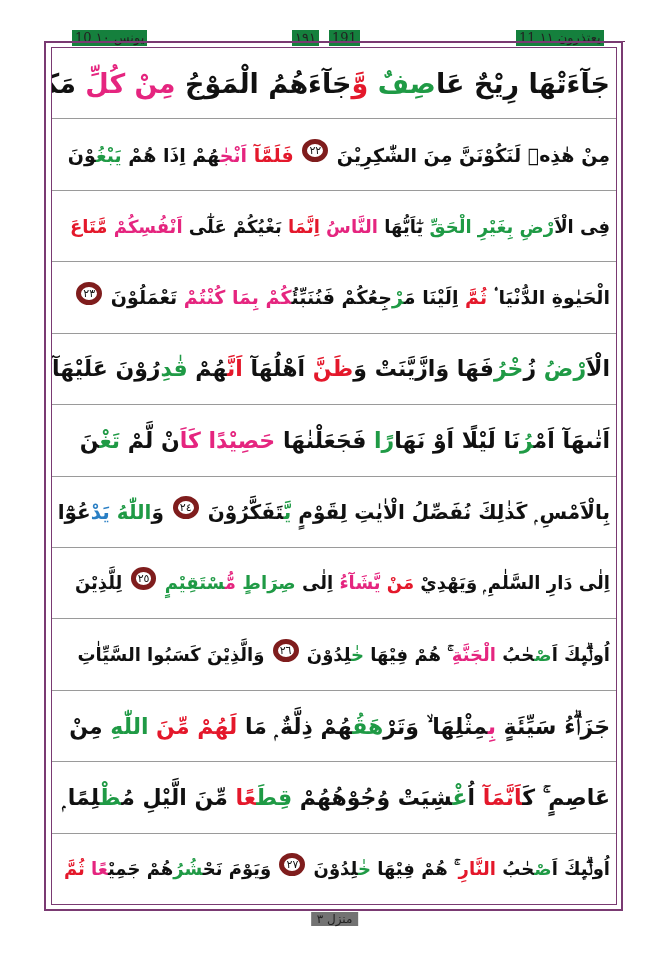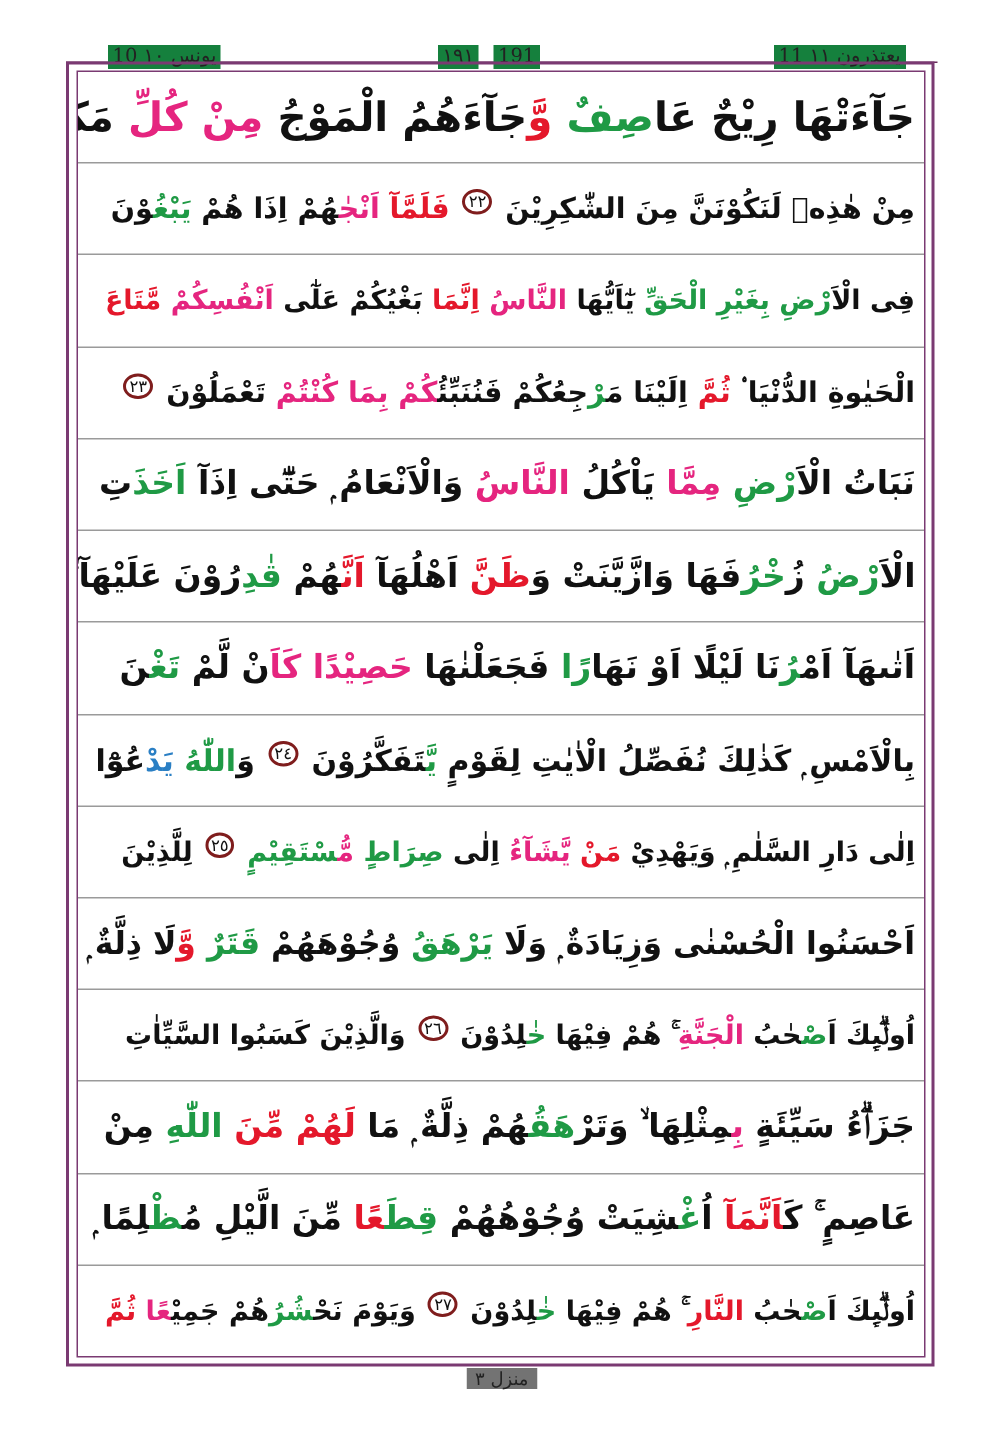--- a/index.html
+++ b/index.html
@@ -77,21 +77,21 @@
     .line:last-child { border-bottom: none; }
     .seg { display: inline; }
     .c-black { color: #111111; }
     .c-green { color: #1f9a45; }
     .c-red { color: #e4182b; }
     .c-pink { color: #e5257f; }
     .c-blue { color: #2a7fc4; }
     .ayah {
       font-size: 11px;
       font-weight: normal;
-      border: 2px solid #7f1d1d;
+      border: 5px solid #7f1d1d;
       border-radius: 50%;
       padding: 0 2px;
       margin: 16px 2px;
       vertical-align: super;
     }
     .footer {
       position: absolute;
       top: 912px;
       left: 44px;
       width: 581px;
@@ -131,36 +131,30 @@
     <div class="line" style="font-size: 19px;">
       <span><span class="seg c-black">مِنْ هٰذِهٖ لَنَكُوْنَنَّ</span><span class="seg c-black"> مِنَ الشّٰكِرِيْنَ </span><span class="ayah">٢٢</span><span class="seg c-red"> فَلَمَّآ </span><span class="seg c-pink">اَنْجٰ</span><span class="seg c-black">هُمْ اِذَا هُمْ </span><span class="seg c-green">يَبْغُ</span><span class="seg c-black">وْنَ</span></span>
     </div>
     <div class="line" style="font-size: 18px;">
       <span><span class="seg c-black">فِى الْاَ</span><span class="seg c-green">رْضِ بِغَيْرِ</span><span class="seg c-green"> الْحَقِّ</span><span class="seg c-black"> يٰٓاَيُّهَا </span><span class="seg c-pink">النَّاسُ </span><span class="seg c-red">اِنَّمَا</span><span class="seg c-black"> بَغْيُكُمْ عَلٰٓى </span><span class="seg c-pink">اَنْفُسِكُمْ</span><span class="seg c-red"> مَّتَاعَ</span></span>
     </div>
     <div class="line" style="font-size: 19px;">
       <span><span class="seg c-black">الْحَيٰوةِ الدُّنْيَا ۟ </span><span class="seg c-red">ثُمَّ</span><span class="seg c-black"> اِلَيْنَا مَ</span><span class="seg c-green">رْ</span><span class="seg c-black">جِعُكُمْ فَنُنَبِّئُ</span><span class="seg c-pink">كُمْ بِمَا </span><span class="seg c-pink">كُنْتُمْ</span><span class="seg c-black"> تَعْمَلُوْنَ </span><span class="ayah">٢٣</span></span>
     </div>
     <div class="line" style="font-size: 22px;">
-      <span><span class="seg c-black">نَبَاتُ الْاَ</span><span class="seg c-green">رْضِ </span><span class="seg c-pink">مِمَّا</span><span class="seg c-black"> يَاْكُلُ </span><span class="seg c-pink">النَّاسُ</span><span class="seg c-black"> وَالْاَنْعَامُ ۭ حَتّٰٓى اِذَآ </span><span class="seg c-green">اَخَذَ</span><span class="seg c-black">تِ</span></span>
-    </div>
-    <div class="line" style="font-size: 22px;">
       <span><span class="seg c-black">الْاَ</span><span class="seg c-green">رْضُ</span><span class="seg c-black"> زُ</span><span class="seg c-green">خْرُ</span><span class="seg c-black">فَهَا وَازَّيَّنَتْ وَ</span><span class="seg c-red">ظَنَّ</span><span class="seg c-black"> اَهْلُهَآ </span><span class="seg c-red">اَنَّ</span><span class="seg c-black">هُمْ </span><span class="seg c-green">قٰدِ</span><span class="seg c-black">رُوْنَ عَلَيْهَآ ۙ</span></span>
     </div>
     <div class="line" style="font-size: 22px;">
       <span><span class="seg c-black">اَتٰىهَآ اَمْ</span><span class="seg c-green">رُ</span><span class="seg c-black">نَا لَيْلًا اَوْ نَهَا</span><span class="seg c-green">رًا</span><span class="seg c-black"> فَ</span><span class="seg c-black">جَعَلْنٰهَا </span><span class="seg c-pink">حَصِيْدًا</span><span class="seg c-pink"> كَاَ</span><span class="seg c-black">نْ لَّمْ </span><span class="seg c-green">تَغْ</span><span class="seg c-black">نَ</span></span>
     </div>
     <div class="line" style="font-size: 20px;">
       <span><span class="seg c-black">بِالْاَمْسِ ۭ كَذٰلِكَ نُفَصِّلُ الْاٰيٰتِ لِقَوْمٍ </span><span class="seg c-green">يَّ</span><span class="seg c-black">تَفَكَّرُوْنَ </span><span class="ayah">٢٤</span><span class="seg c-black"> وَ</span><span class="seg c-green">اللّٰهُ</span><span class="seg c-blue"> يَدْ</span><span class="seg c-black">عُوْٓا</span></span>
     </div>
     <div class="line" style="font-size: 18px;">
       <span><span class="seg c-black">اِلٰى دَارِ السَّلٰمِ ۭ وَيَهْدِيْ </span><span class="seg c-red">مَنْ</span><span class="seg c-pink"> يَّشَآءُ</span><span class="seg c-black"> اِلٰى </span><span class="seg c-green">صِرَاطٍ</span><span class="seg c-pink"> مُّ</span><span class="seg c-green">سْتَقِيْمٍ</span><span class="seg c-black"> </span><span class="ayah">٢٥</span><span class="seg c-black"> لِلَّذِيْنَ</span></span>
-    </div>
-    <div class="line" style="font-size: 21px;">
-      <span><span class="seg c-black">اَحْسَنُوا الْحُسْنٰى وَزِيَادَةٌ ۭ وَلَا </span><span class="seg c-green">يَرْهَقُ</span><span class="seg c-black"> وُجُوْهَهُمْ </span><span class="seg c-green">قَتَرٌ</span><span class="seg c-red"> وَّ</span><span class="seg c-black">لَا ذِلَّةٌ ۭ</span></span>
     </div>
     <div class="line" style="font-size: 18px;">
       <span><span class="seg c-black">اُولٰۗىِٕكَ اَ</span><span class="seg c-green">صْ</span><span class="seg c-black">حٰبُ </span><span class="seg c-pink">الْجَنَّةِ</span><span class="seg c-black"> ۚ هُمْ فِيْهَا </span><span class="seg c-green">خٰ</span><span class="seg c-black">لِدُوْنَ </span><span class="ayah">٢٦</span><span class="seg c-black"> وَالَّذِيْنَ كَسَبُوا السَّيِّاٰتِ</span></span>
     </div>
     <div class="line" style="font-size: 22px;">
       <span><span class="seg c-black">جَزَاۗءُ سَيِّئَةٍ</span><span class="seg c-pink"> بِ</span><span class="seg c-black">مِثْلِهَا ۙ وَتَرْ</span><span class="seg c-green">هَقُ</span><span class="seg c-black">هُمْ ذِلَّةٌ ۭ مَا </span><span class="seg c-red">لَهُمْ</span><span class="seg c-red"> مِّنَ</span><span class="seg c-black"> </span><span class="seg c-green">اللّٰهِ</span><span class="seg c-black"> مِنْ</span></span>
     </div>
     <div class="line" style="font-size: 22px;">
       <span><span class="seg c-black">عَاصِمٍ ۚ كَ</span><span class="seg c-red">اَنَّمَآ</span><span class="seg c-black"> اُ</span><span class="seg c-green">غْ</span><span class="seg c-black">شِيَتْ وُجُوْهُهُمْ </span><span class="seg c-green">قِطَ</span><span class="seg c-red">عًا</span><span class="seg c-black"> مِّنَ الَّيْلِ مُ</span><span class="seg c-green">ظْ</span><span class="seg c-black">لِمًا ۭ</span></span>
     </div>

